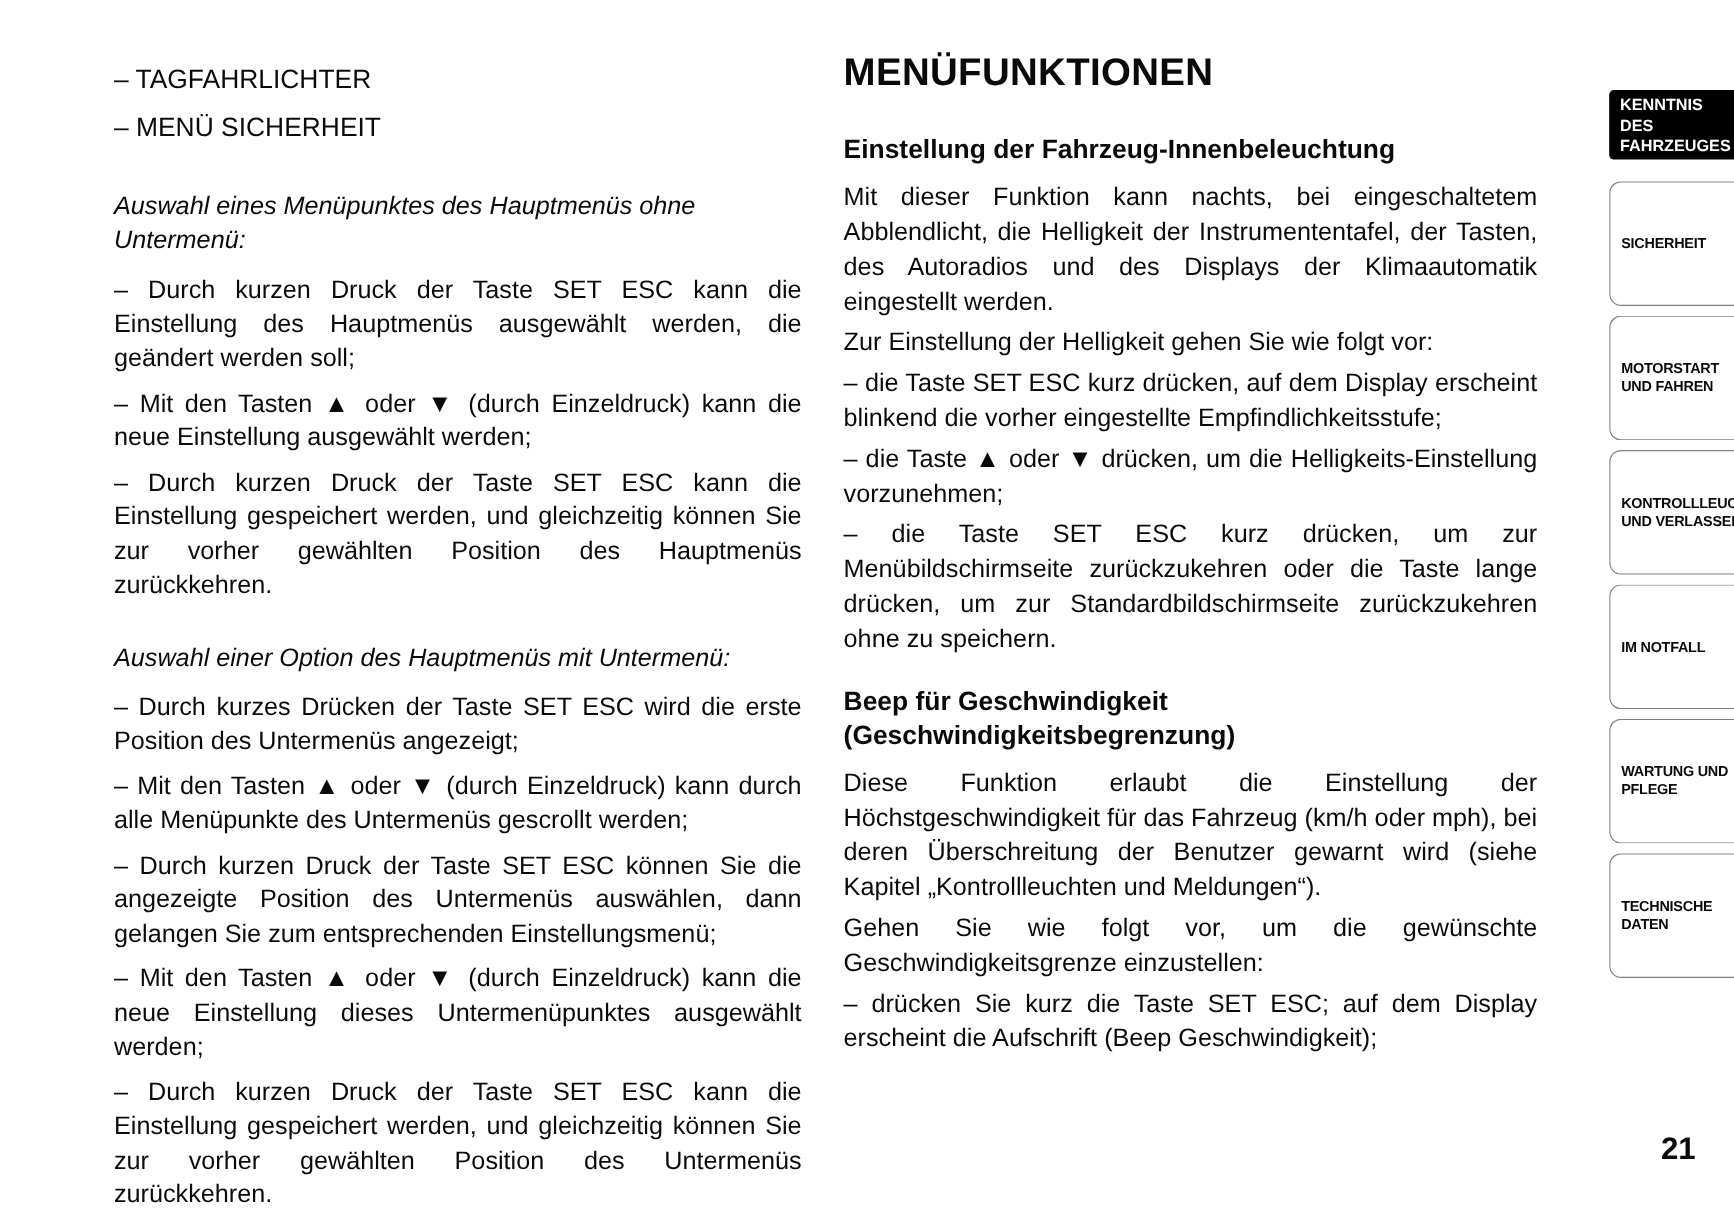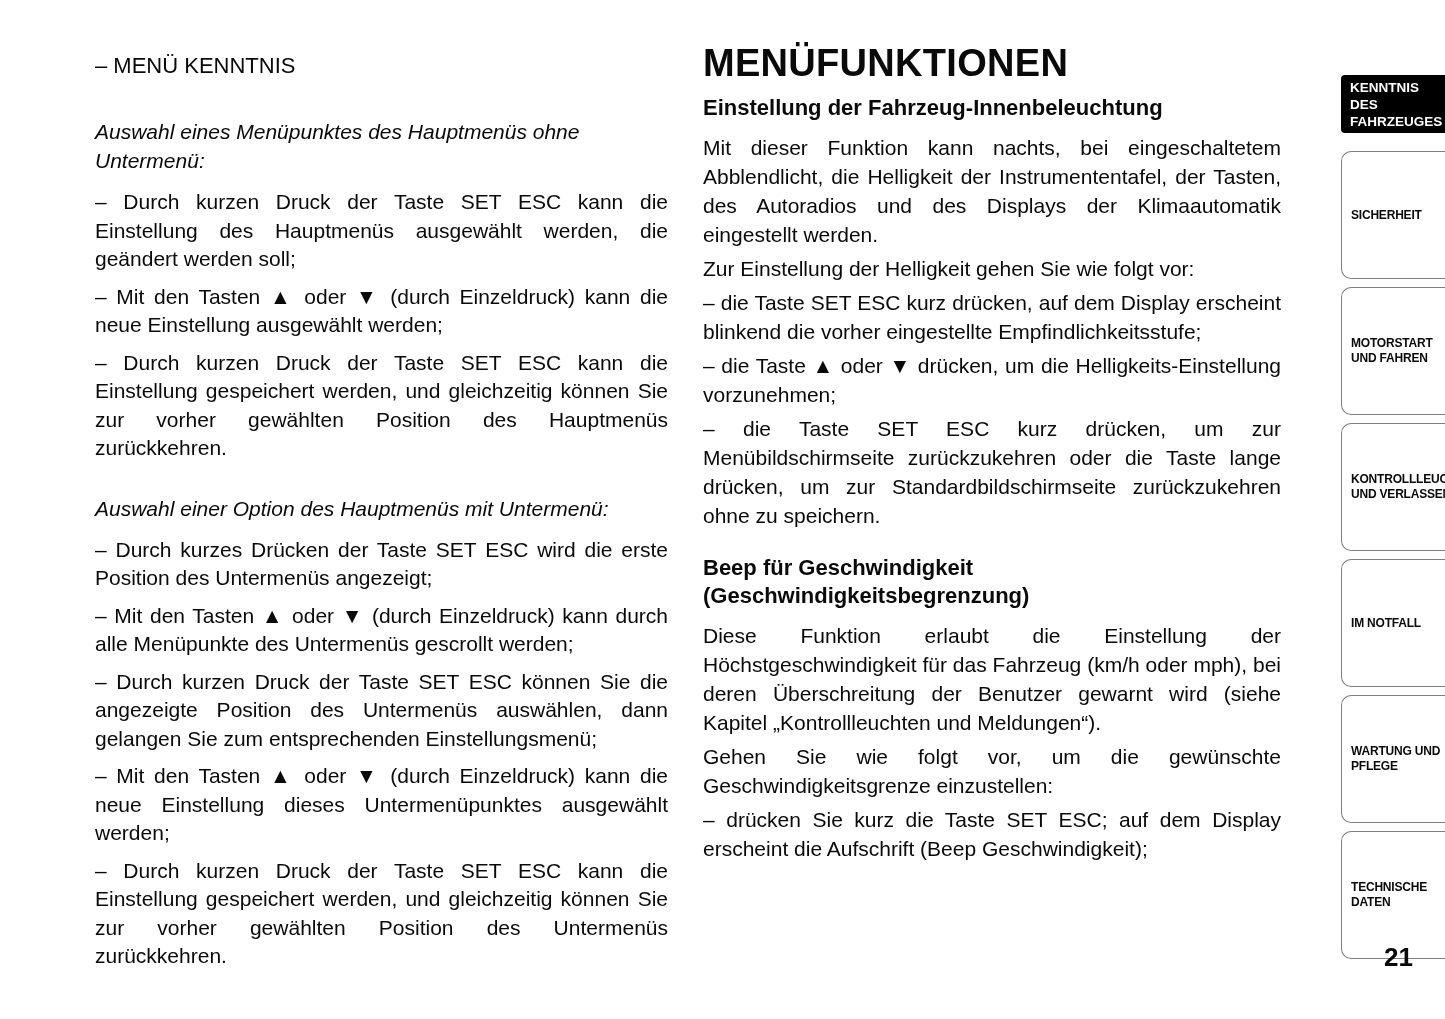--- a/index.html
+++ b/index.html
@@ -44,24 +44,24 @@
   .col-left .lsection2 { margin-top: 22px; }
 
   
   .col-main {
     position: absolute;
     left: 703px;
     top: 42px;
     width: 578px;
   }
   .main-title {
-    font-size: 38px;
+    font-size: 32px;
     font-weight: bold;
     letter-spacing: 0.3px;
-    margin-bottom: 9px;
+    margin-bottom: 32px;
   }
   .sub-heading {
     font-size: 22px;
     font-weight: bold;
     line-height: 28px;
     margin-bottom: 11px;
   }
   .col-main p.body { margin-bottom: 5px; line-height: 29px; }
   .col-main .msection2 { margin-top: 24px; }
 
@@ -81,21 +81,21 @@
     align-items: center;
     padding-left: 9px;
     padding-right: 4px;
     font-weight: bold;
     font-size: 13.5px;
     line-height: 17px;
     border-radius: 4px 0 0 4px;
     margin-bottom: 18px;
   }
   .tab {
-    height: 128px;
+    height: 104px;
     border: 1px solid #7f7f7f;
     border-right: none;
     border-radius: 10px 0 0 10px;
     display: flex;
     align-items: center;
     padding-left: 9px;
     padding-right: 4px;
     font-weight: bold;
     font-size: 12px;
     line-height: 15px;
@@ -112,21 +112,22 @@
     font-weight: bold;
   }
 </style>
 </head>
 <body>
 
 <div class="page">
 
   <div class="col-left">
     <div>
-      <div class="menu-item">– MENÜ KENNTNIS</div>
+      <div class="menu-item">– TAGFAHRLICHTER</div>
+      <div class="menu-item">– MENÜ SICHERHEIT</div>
     </div>
 
     <div>
       <div class="ital-heading">Auswahl eines Menüpunktes des Hauptmenüs ohne Untermenü:</div>
       <p class="body">– Durch kurzen Druck der Taste SET ESC kann die Einstellung des Hauptmenüs ausgewählt werden, die geändert werden soll;</p>
       <p class="body">– Mit den Tasten ▲ oder ▼ (durch Einzeldruck) kann die neue Einstellung ausgewählt werden;</p>
       <p class="body">– Durch kurzen Druck der Taste SET ESC kann die Einstellung gespeichert werden, und gleichzeitig können Sie zur vorher gewählten Position des Hauptmenüs zurückkehren.</p>
     </div>
 
     <div class="lsection2">

